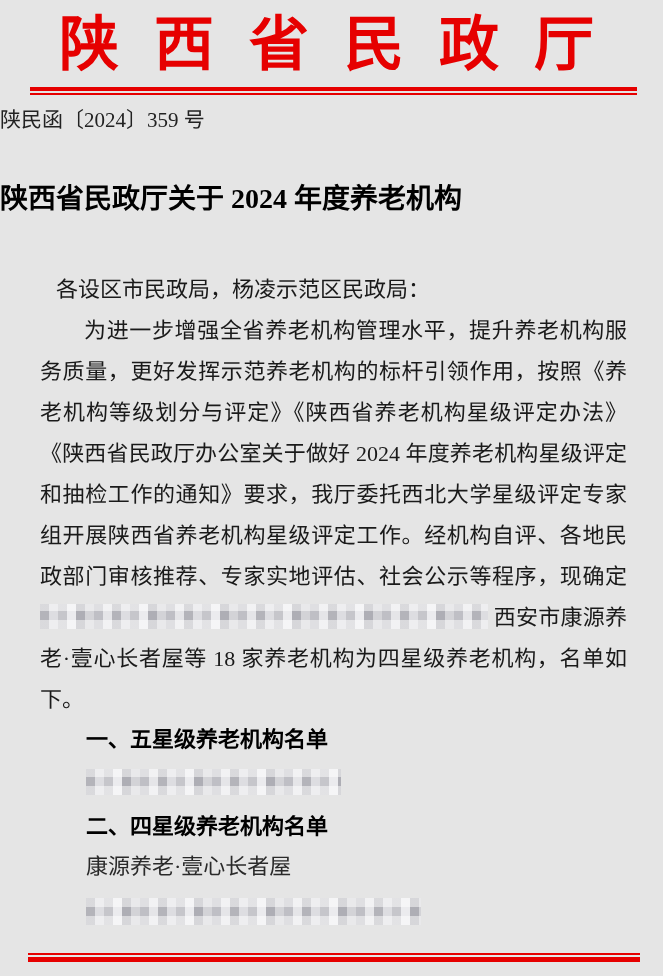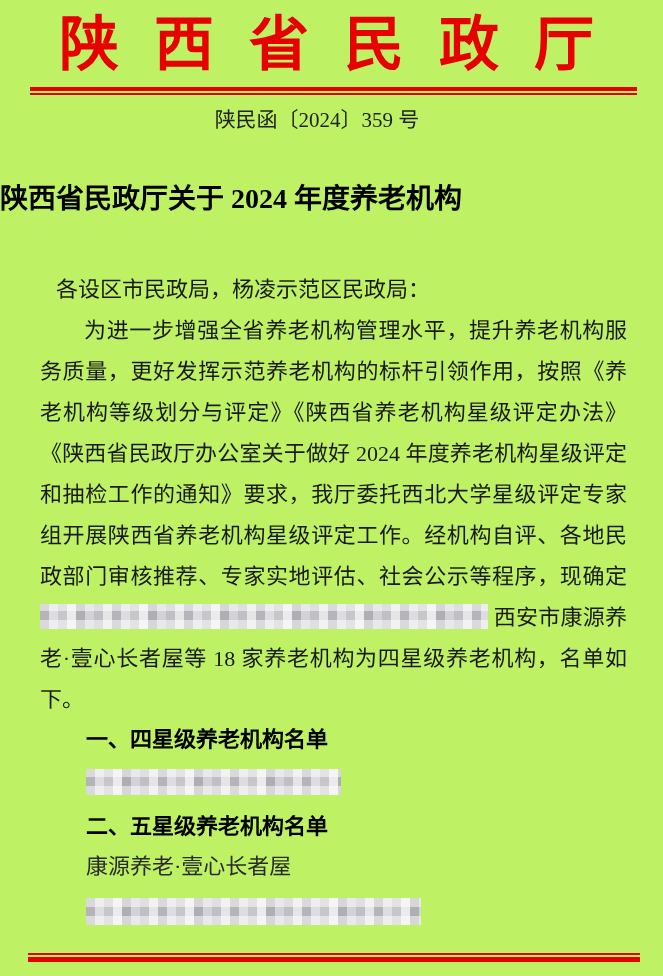--- a/index.html
+++ b/index.html
@@ -2,21 +2,21 @@
 <html lang="zh-CN"><head>
 <meta charset="utf-8">
 <style>
   * { margin: 0; padding: 0; box-sizing: border-box; }
   html, body { background: #ffffff; }
   .page {
     position: relative;
     width: 663px;
     height: 976px;
     margin: 0 auto;
-    background: #bef264;
+    background: #e5e5e5;
     overflow: hidden;
     font-family: "Liberation Serif", "DejaVu Serif", serif;
     color: #1a1a1a;
   }
   
   .letterhead {
     margin-top: 10px;
     text-align: center;
     color: #e60000;
     font-weight: bold;
@@ -26,21 +26,21 @@
     white-space: nowrap;
   }
   .rule-top {
     margin: 7px 26px 0 30px;
   }
   .rule-top .thick { height: 4px; background: #e60000; }
   .rule-top .thin  { height: 2px; background: #e60000; margin-top: 2px; }
   
   .doc-number {
     margin-top: 12px;
-    text-align: center;
+    text-align: left;
     padding-right: 29px;
     font-size: 21px;
     line-height: 26px;
     color: #222222;
   }
   
   .title {
     margin-top: 46px;
     text-align: left;
     font-weight: bold;
@@ -118,25 +118,25 @@
 
   <div class="body-block">
 
     <div class="salutation">各设区市民政局，杨凌示范区民政局：</div>
 
     <div class="paragraph">
       <span>为进一步增强全省养老机构管理水平，提升养老机构服务质量，更好发挥示范养老机构的标杆引领作用，按照《养老机构等级划分与评定》《陕西省养老机构星级评定办法》《陕西省民政厅办公室关于做好 2024 年度养老机构星级评定和抽检工作的通知》要求，我厅委托西北大学星级评定专家组开展陕西省养老机构星级评定工作。经机构自评、各地民政部门审核推荐、专家实地评估、社会公示等程序，现确定</span><span class="redact redact-inline"></span>
       <span>西安市康源养老·壹心长者屋等 18 家养老机构为四星级养老机构，名单如下。</span>
     </div>
 
-    <div class="section-heading">一、四星级养老机构名单</div>
+    <div class="section-heading">一、五星级养老机构名单</div>
 
     <span class="redact redact-line redact-five-star"></span>
 
-    <div class="section-heading second">二、五星级养老机构名单</div>
+    <div class="section-heading second">二、四星级养老机构名单</div>
 
     <div class="list-item">康源养老·壹心长者屋</div>
 
     <span class="redact redact-line redact-four-star-1"></span>
 
   </div>
 
   <div class="rule-bottom">
     <div class="thin"></div>
     <div class="thick"></div>

